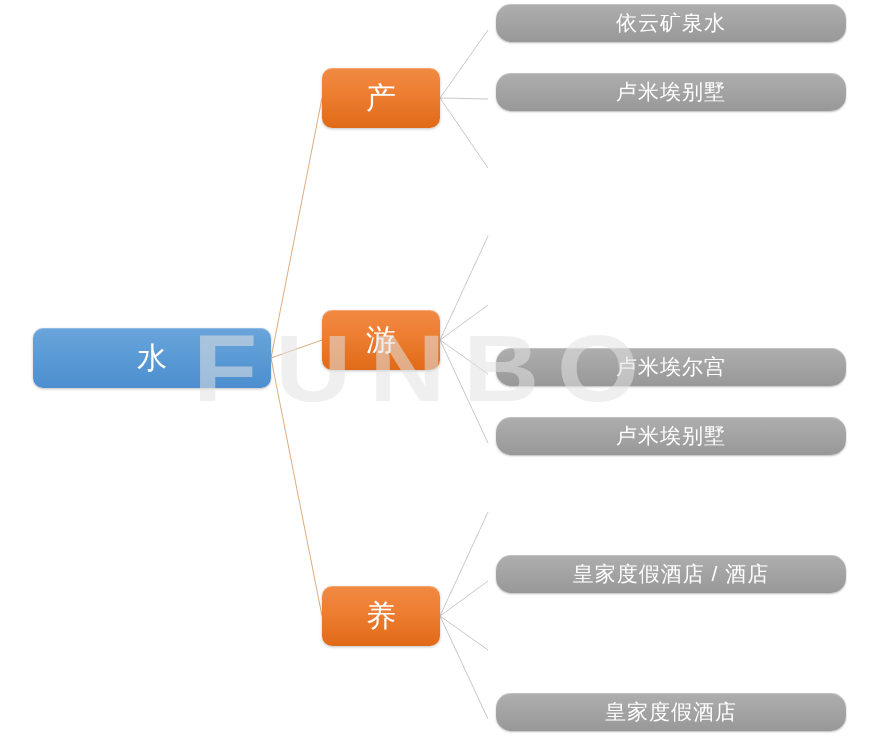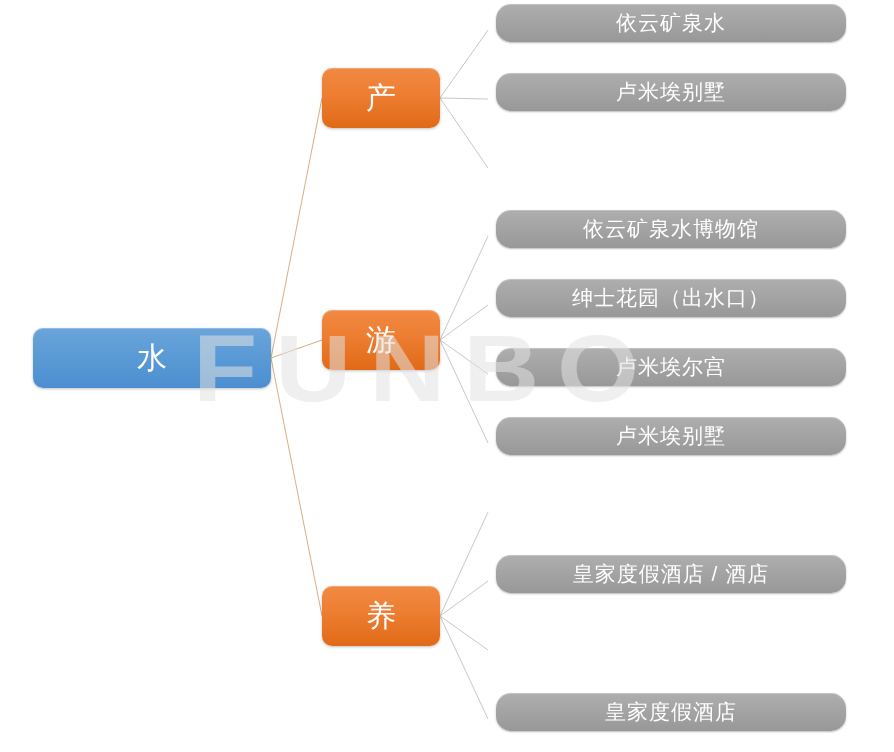--- a/index.html
+++ b/index.html
@@ -93,22 +93,20 @@
 
   <div class="node root">水</div>
 
   <div class="node branch" style="top:68px">产</div>
   <div class="node branch" style="top:310px">游</div>
   <div class="node branch" style="top:586px">养</div>
 
   <div class="node leaf" style="top:4px">依云矿泉水</div>
   <div class="node leaf" style="top:73px">卢米埃别墅</div>
 
-  <div class="node leaf" style="top:210px">依云矿泉水博物馆</div>
-  <div class="node leaf" style="top:279px">绅士花园（出水口）</div>
   <div class="node leaf" style="top:348px">卢米埃尔宫</div>
   <div class="node leaf" style="top:417px">卢米埃别墅</div>
 
   <div class="node leaf" style="top:555px">皇家度假酒店 / 酒店</div>
   <div class="node leaf" style="top:693px">皇家度假酒店</div>
 
   <div class="watermark">FUNBO</div>
 
 </div>
 

